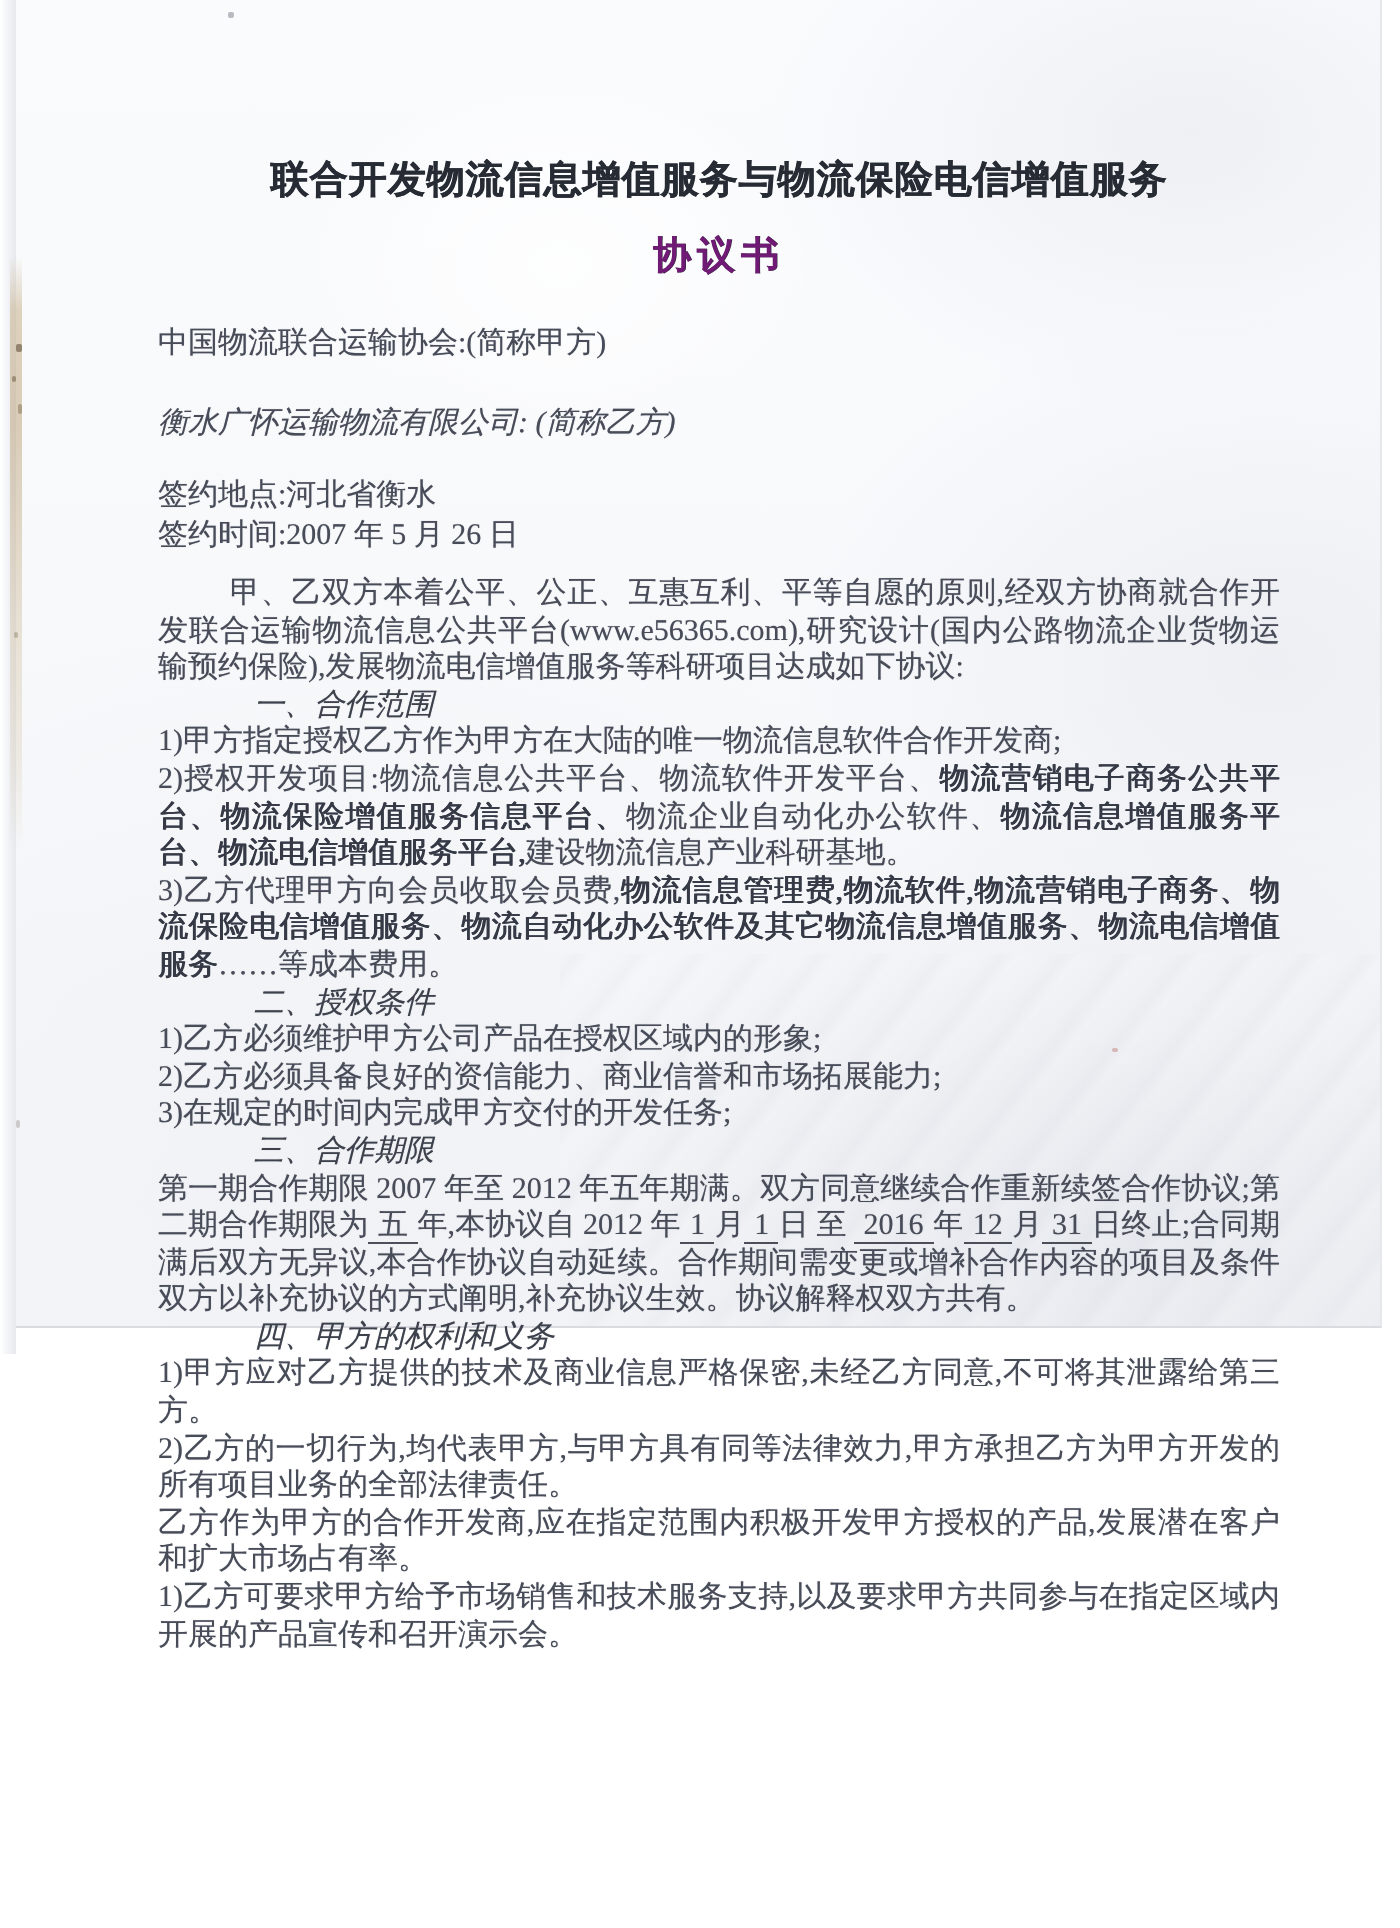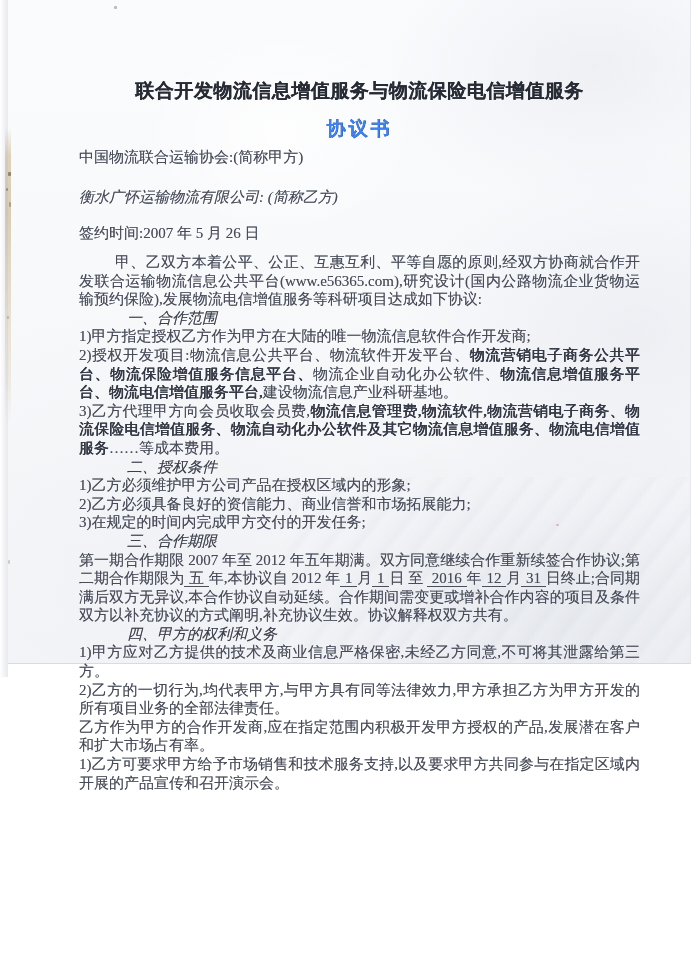--- a/index.html
+++ b/index.html
@@ -55,24 +55,24 @@
   }
   .doc-title {
     margin: 0; text-align: center;
     font-size: 19px; font-weight: bold; letter-spacing: .5px;
     color: #272b34; line-height: 26px;
     text-shadow: .3px 0 0 #272b34;
   }
   .doc-subtitle {
     margin: 12px 0 0 0; text-align: center;
     font-size: 19px; font-weight: bold; letter-spacing: 3px;
-    color: #3b82f6; line-height: 26px;
+    color: #701a75; line-height: 26px;
     text-shadow: .3px 0 0 #272b34;
   }
-  .party-a { margin: 5px 0 0 0; line-height: 20px; }
+  .party-a { margin: 20px 0 0 0; line-height: 20px; }
   .party-b { margin: 20px 0 0 0; line-height: 20px; font-style: italic; }
   .sign-block { margin: 16px 0 0 0; }
   .sign-line { margin: 0; line-height: 20px; }
 
   .doc-body { margin: 10px 0 0 0; text-align: justify; }
   .doc-body p { margin: 0; line-height: 18.6px; }
   p.heading { text-indent: 3.2em; color: #3c414c; font-style: italic; }
   p.body-indent { text-indent: 2.4em; }
   .ink-heavy {
     color: #353a46;
@@ -105,20 +105,21 @@
   <div class="speck" style="left:627px;top:760px;width:3px;height:2px;background:rgba(180,170,175,.5);"></div>
 
   <div class="doc">
     <h1 class="doc-title">联合开发物流信息增值服务与物流保险电信增值服务</h1>
     <h2 class="doc-subtitle">协议书</h2>
 
     <p class="party-a">中国物流联合运输协会:(简称甲方)</p>
     <p class="party-b">衡水广怀运输物流有限公司: (简称乙方)</p>
 
     <div class="sign-block">
+      <p class="sign-line">签约地点:河北省衡水</p>
       <p class="sign-line">签约时间:2007 年 5 月 26 日</p>
     </div>
 
     <div class="doc-body">
         <p class="body-indent"><span>甲、乙双方本着公平、公正、互惠互利、平等自愿的原则,经双方协商就合作开发联合运输物流信息公共平台(www.e56365.com),研究设计(国内公路物流企业货物运输预约保险),发展物流电信增值服务等科研项目达成如下协议:</span></p>
         <p class="heading"><span>一、合作范围</span></p>
         <p class="body"><span>1)甲方指定授权乙方作为甲方在大陆的唯一物流信息软件合作开发商;</span></p>
         <p class="body"><span>2)授权开发项目:物流信息公共平台、物流软件开发平台、</span><span class="ink-heavy">物流营销电子商务公共平台、物流保险增值服务信息平台、</span><span>物流企业自动化办公软件、</span><span class="ink-heavy">物流信息增值服务平台、物流电信增值服务平台,</span><span>建设物流信息产业科研基地。</span></p>
         <p class="body"><span>3)乙方代理甲方向会员收取会员费,</span><span class="ink-heavy">物流信息管理费,物流软件,物流营销电子商务、物流保险电信增值服务、物流自动化办公软件及其它物流信息增值服务、物流电信增值服务</span><span>……等成本费用。</span></p>
         <p class="heading"><span>二、授权条件</span></p>

